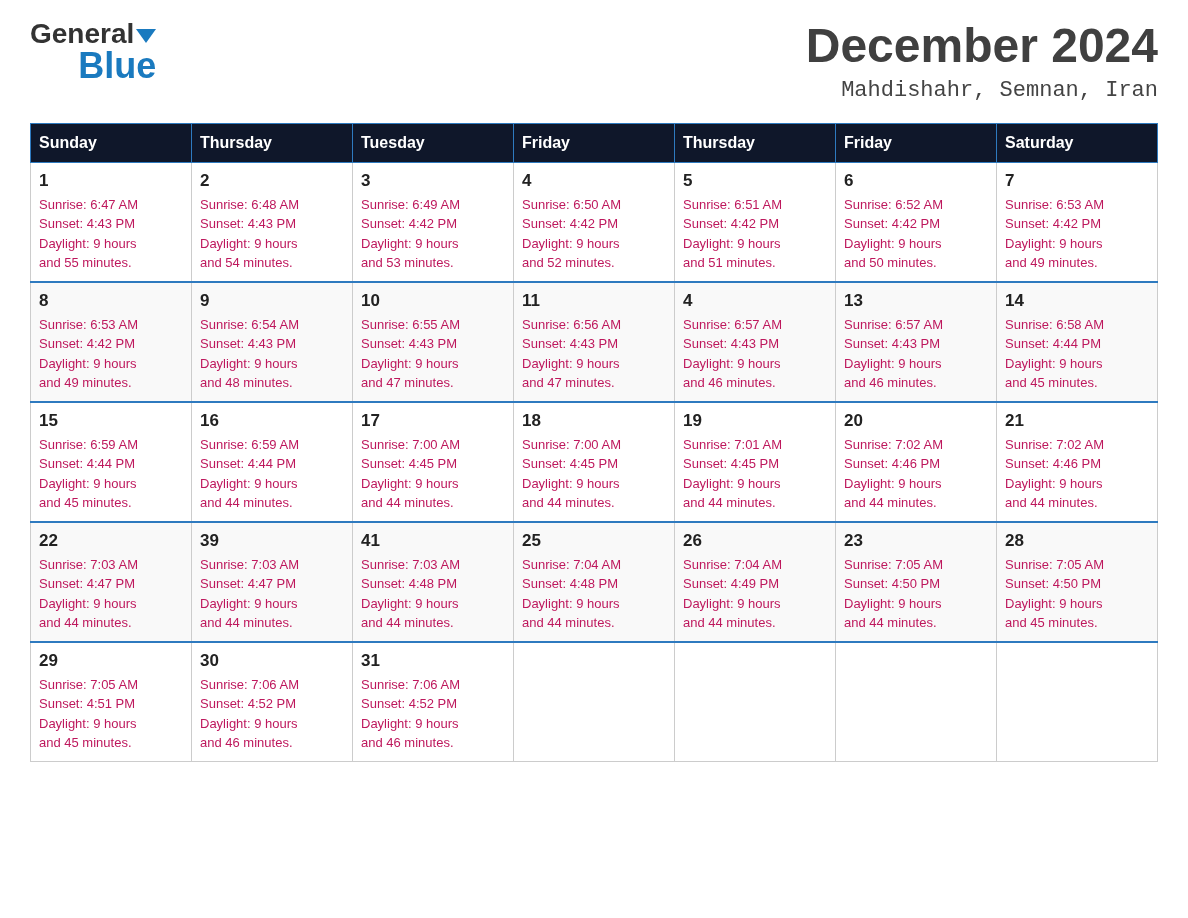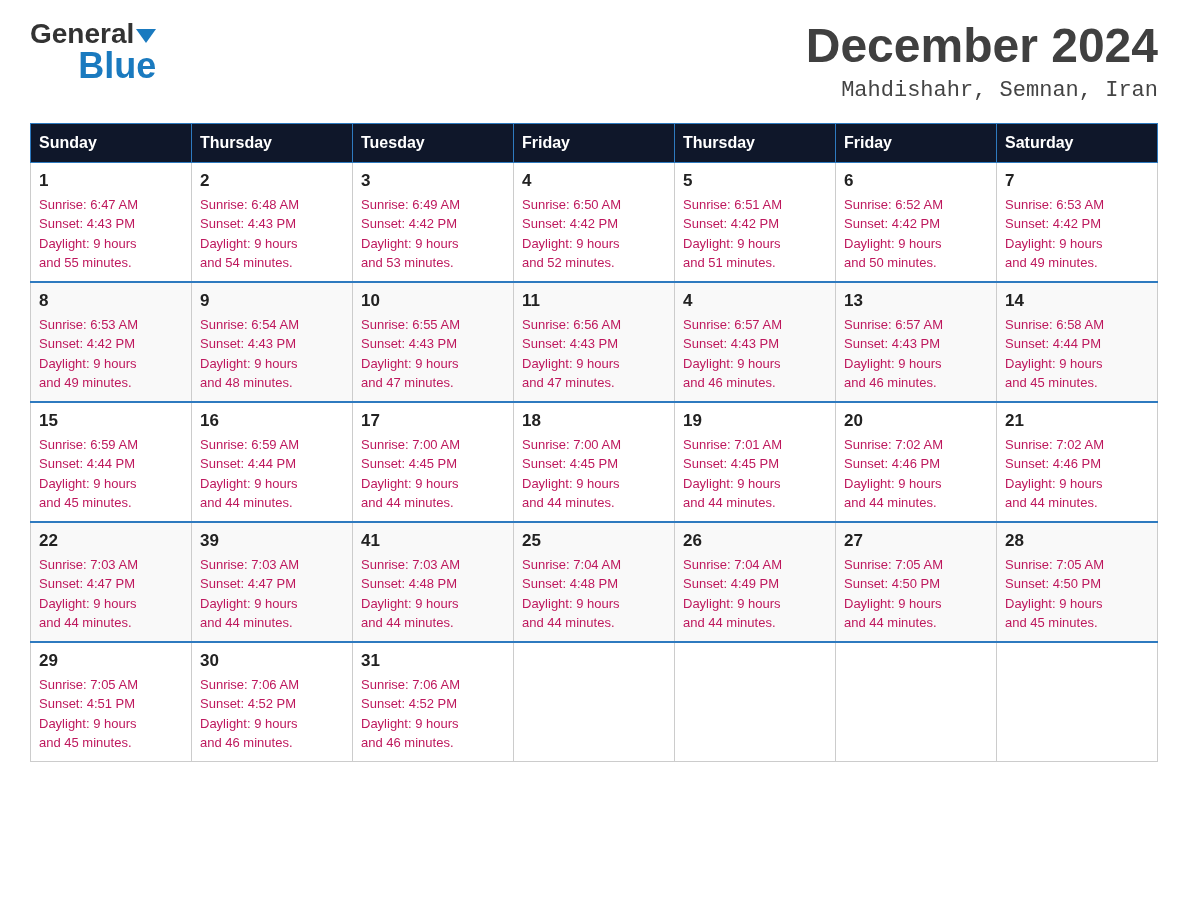--- a/index.html
+++ b/index.html
@@ -371,21 +371,21 @@
         <td>
         <span class="day-number">26</span>
         <div class="day-info">
           Sunrise: 7:04 AM<br>
           Sunset: 4:49 PM<br>
           Daylight: 9 hours<br>
           and 44 minutes.
         </div>
       </td>
         <td>
-        <span class="day-number">27</span>
+        <span class="day-number">23</span>
         <div class="day-info">
           Sunrise: 7:05 AM<br>
           Sunset: 4:50 PM<br>
           Daylight: 9 hours<br>
           and 44 minutes.
         </div>
       </td>
         <td>
         <span class="day-number">28</span>
         <div class="day-info">

